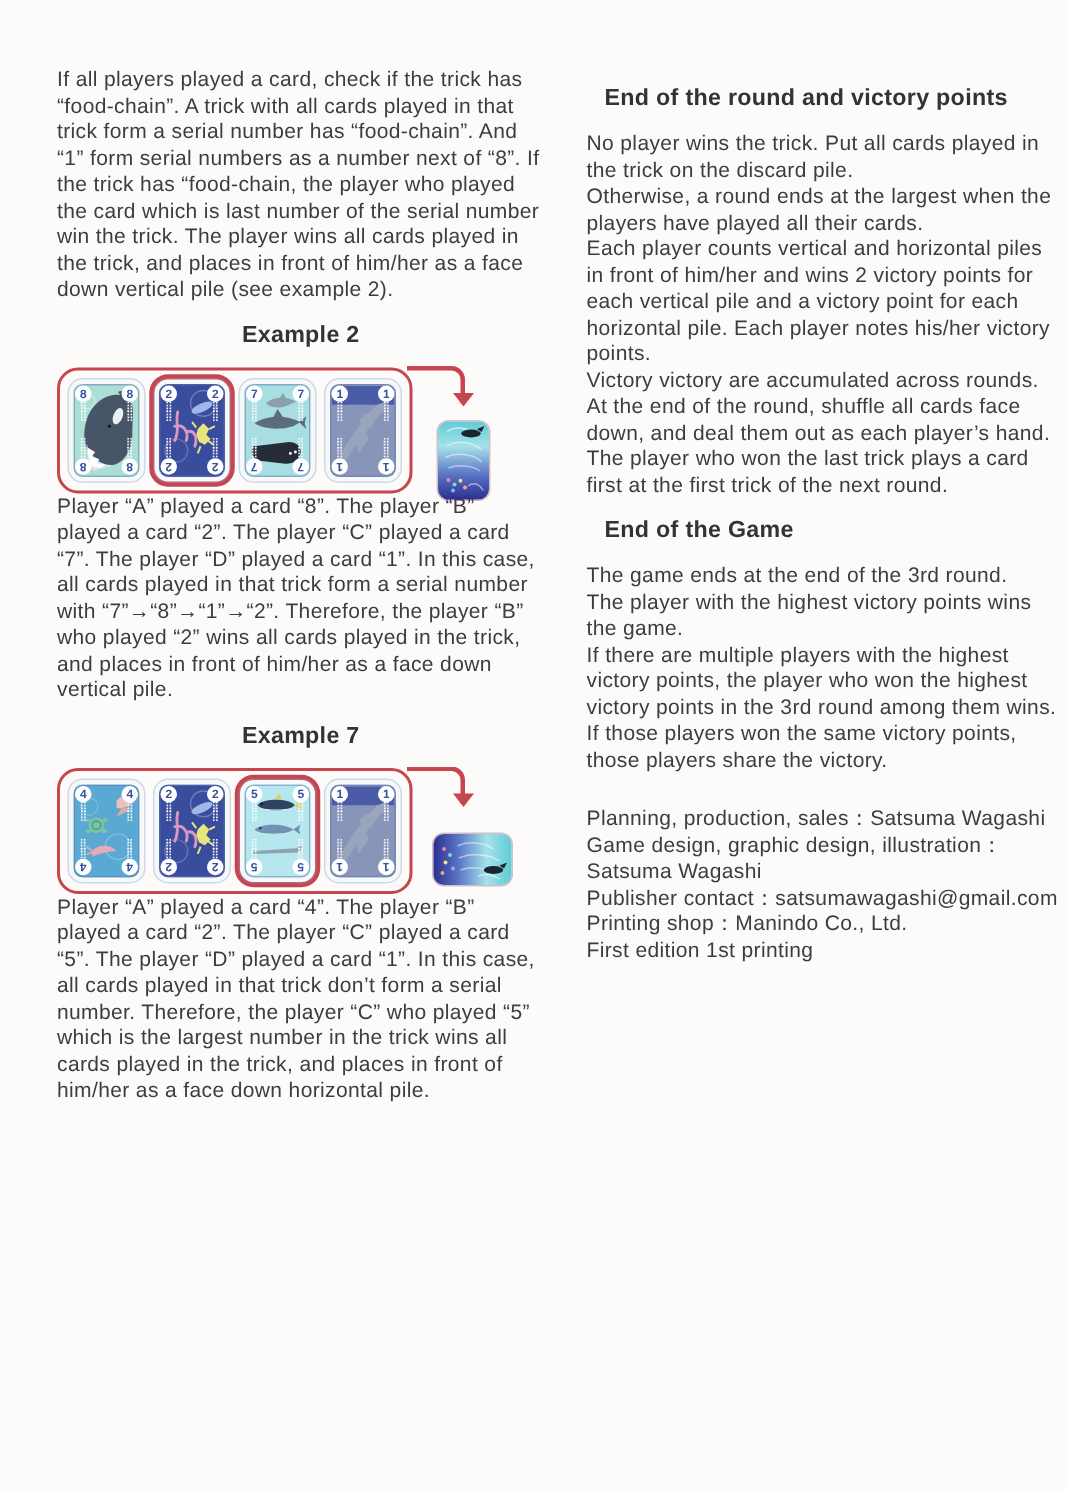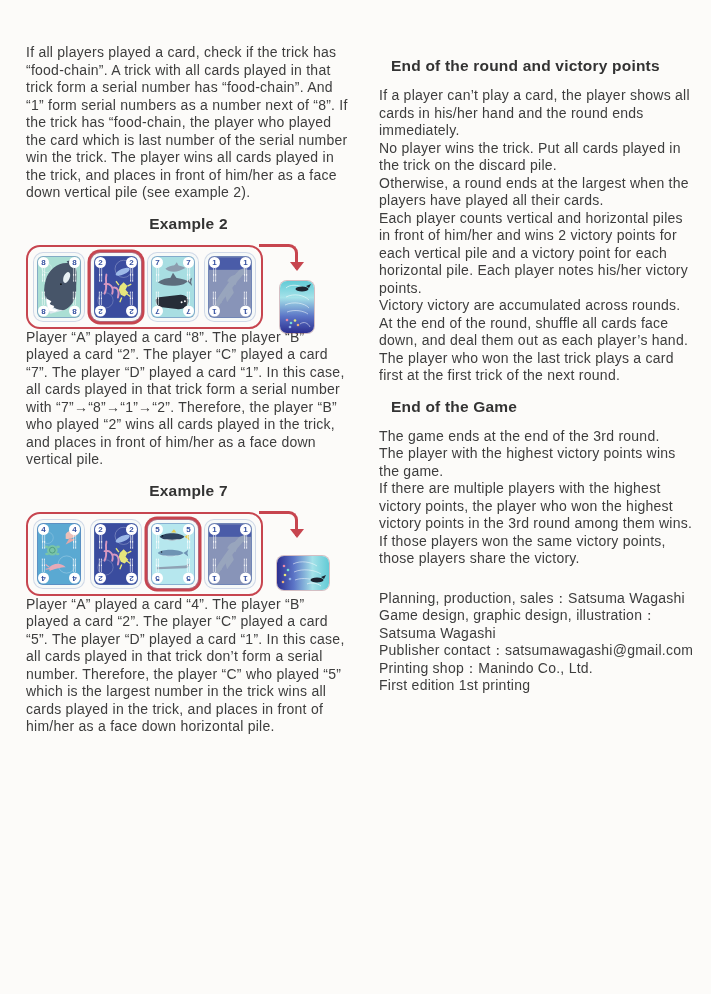--- a/index.html
+++ b/index.html
@@ -9,21 +9,21 @@
   html,body{margin:0;padding:0;}
   body{
     width:711px;height:994px;
     background:#fcfbf9;
     font-family:"Liberation Sans",sans-serif;
     color:var(--text);
     -webkit-font-smoothing:antialiased;
   }
   .page{
     display:flex;
-    padding:44px 0 0 26px;
+    padding:44px 0 0 38px;
     gap:28px;
     box-sizing:border-box;
   }
   .col-left{width:325px;flex:none;}
   .col-right{width:318px;flex:none;}
   p.body{
     margin:0;
     font-size:14px;
     line-height:17.5px;
     letter-spacing:.25px;
@@ -477,21 +477,20 @@
       </div>
     </div>
 
     <p class="body mt-body">Player “A” played a card “4”. The player “B” played a card “2”. The player “C” played a card “5”. The player “D” played a card “1”. In this case, all cards played in that trick don’t form a serial number. Therefore, the player “C” who played “5” which is the largest number in the trick wins all cards played in the trick, and places in front of him/her as a face down horizontal pile.</p>
 
   </div>
 
   <div class="col-right">
 
     <h2 class="hd">End of the round and victory points</h2>
-    <p class="body">If a player can’t play a card, the player shows all cards in his/her hand and the round ends immediately.</p>
     <p class="body">No player wins the trick. Put all cards played in the trick on the discard pile.</p>
     <p class="body">Otherwise, a round ends at the largest when the players have played all their cards.</p>
     <p class="body">Each player counts vertical and horizontal piles in front of him/her and wins 2 victory points for each vertical pile and a victory point for each horizontal pile. Each player notes his/her victory points.</p>
     <p class="body">Victory victory are accumulated across rounds.</p>
     <p class="body">At the end of the round, shuffle all cards face down, and deal them out as each player’s hand.</p>
     <p class="body">The player who won the last trick plays a card first at the first trick of the next round.</p>
 
     <h2 class="hd mt-sec">End of the Game</h2>
     <p class="body">The game ends at the end of the 3rd round.</p>
     <p class="body">The player with the highest victory points wins the game.</p>

